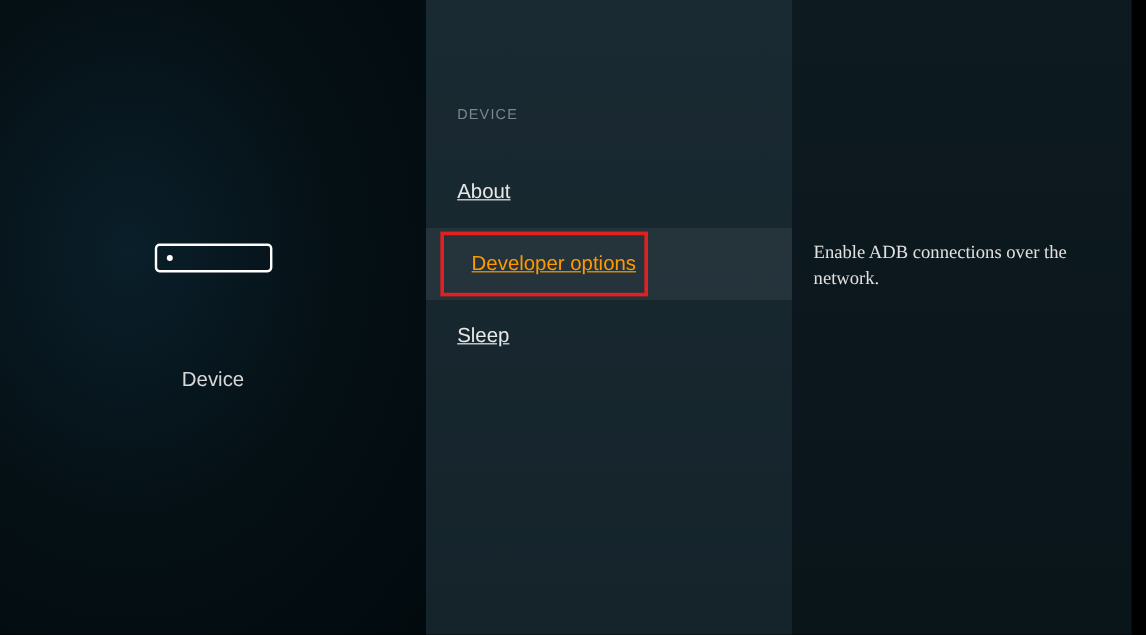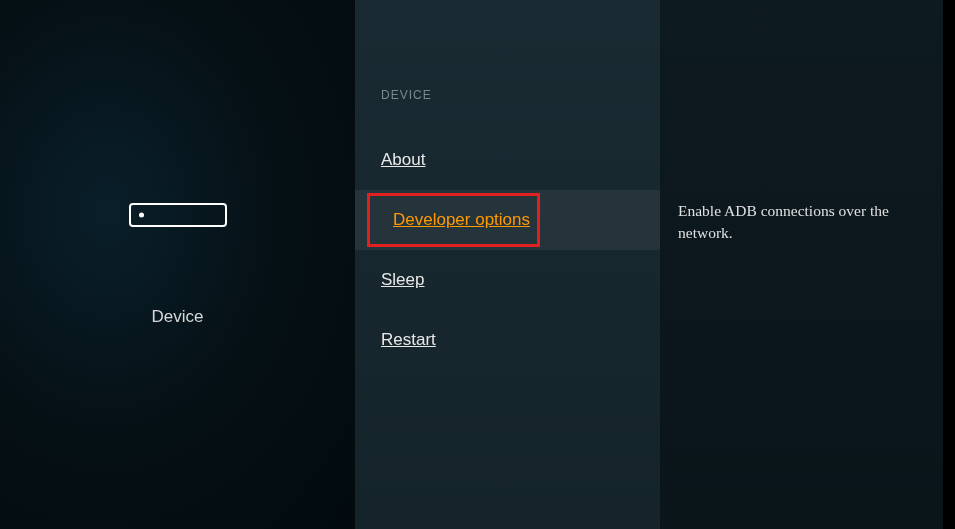--- a/index.html
+++ b/index.html
@@ -108,18 +108,17 @@
 </div>
 
 <div class="middle-panel">
   <div class="section-header">DEVICE</div>
   <div class="menu-item">About</div>
   <div class="menu-item selected">
     <span>Developer options</span>
     <div class="highlight-box"></div>
   </div>
   <div class="menu-item">Sleep</div>
-  <div class="menu-item">Restart</div>
 </div>
 
 <div class="right-panel">
   <div class="description">Enable ADB connections over the network.</div>
 </div>
 
 </body></html>

